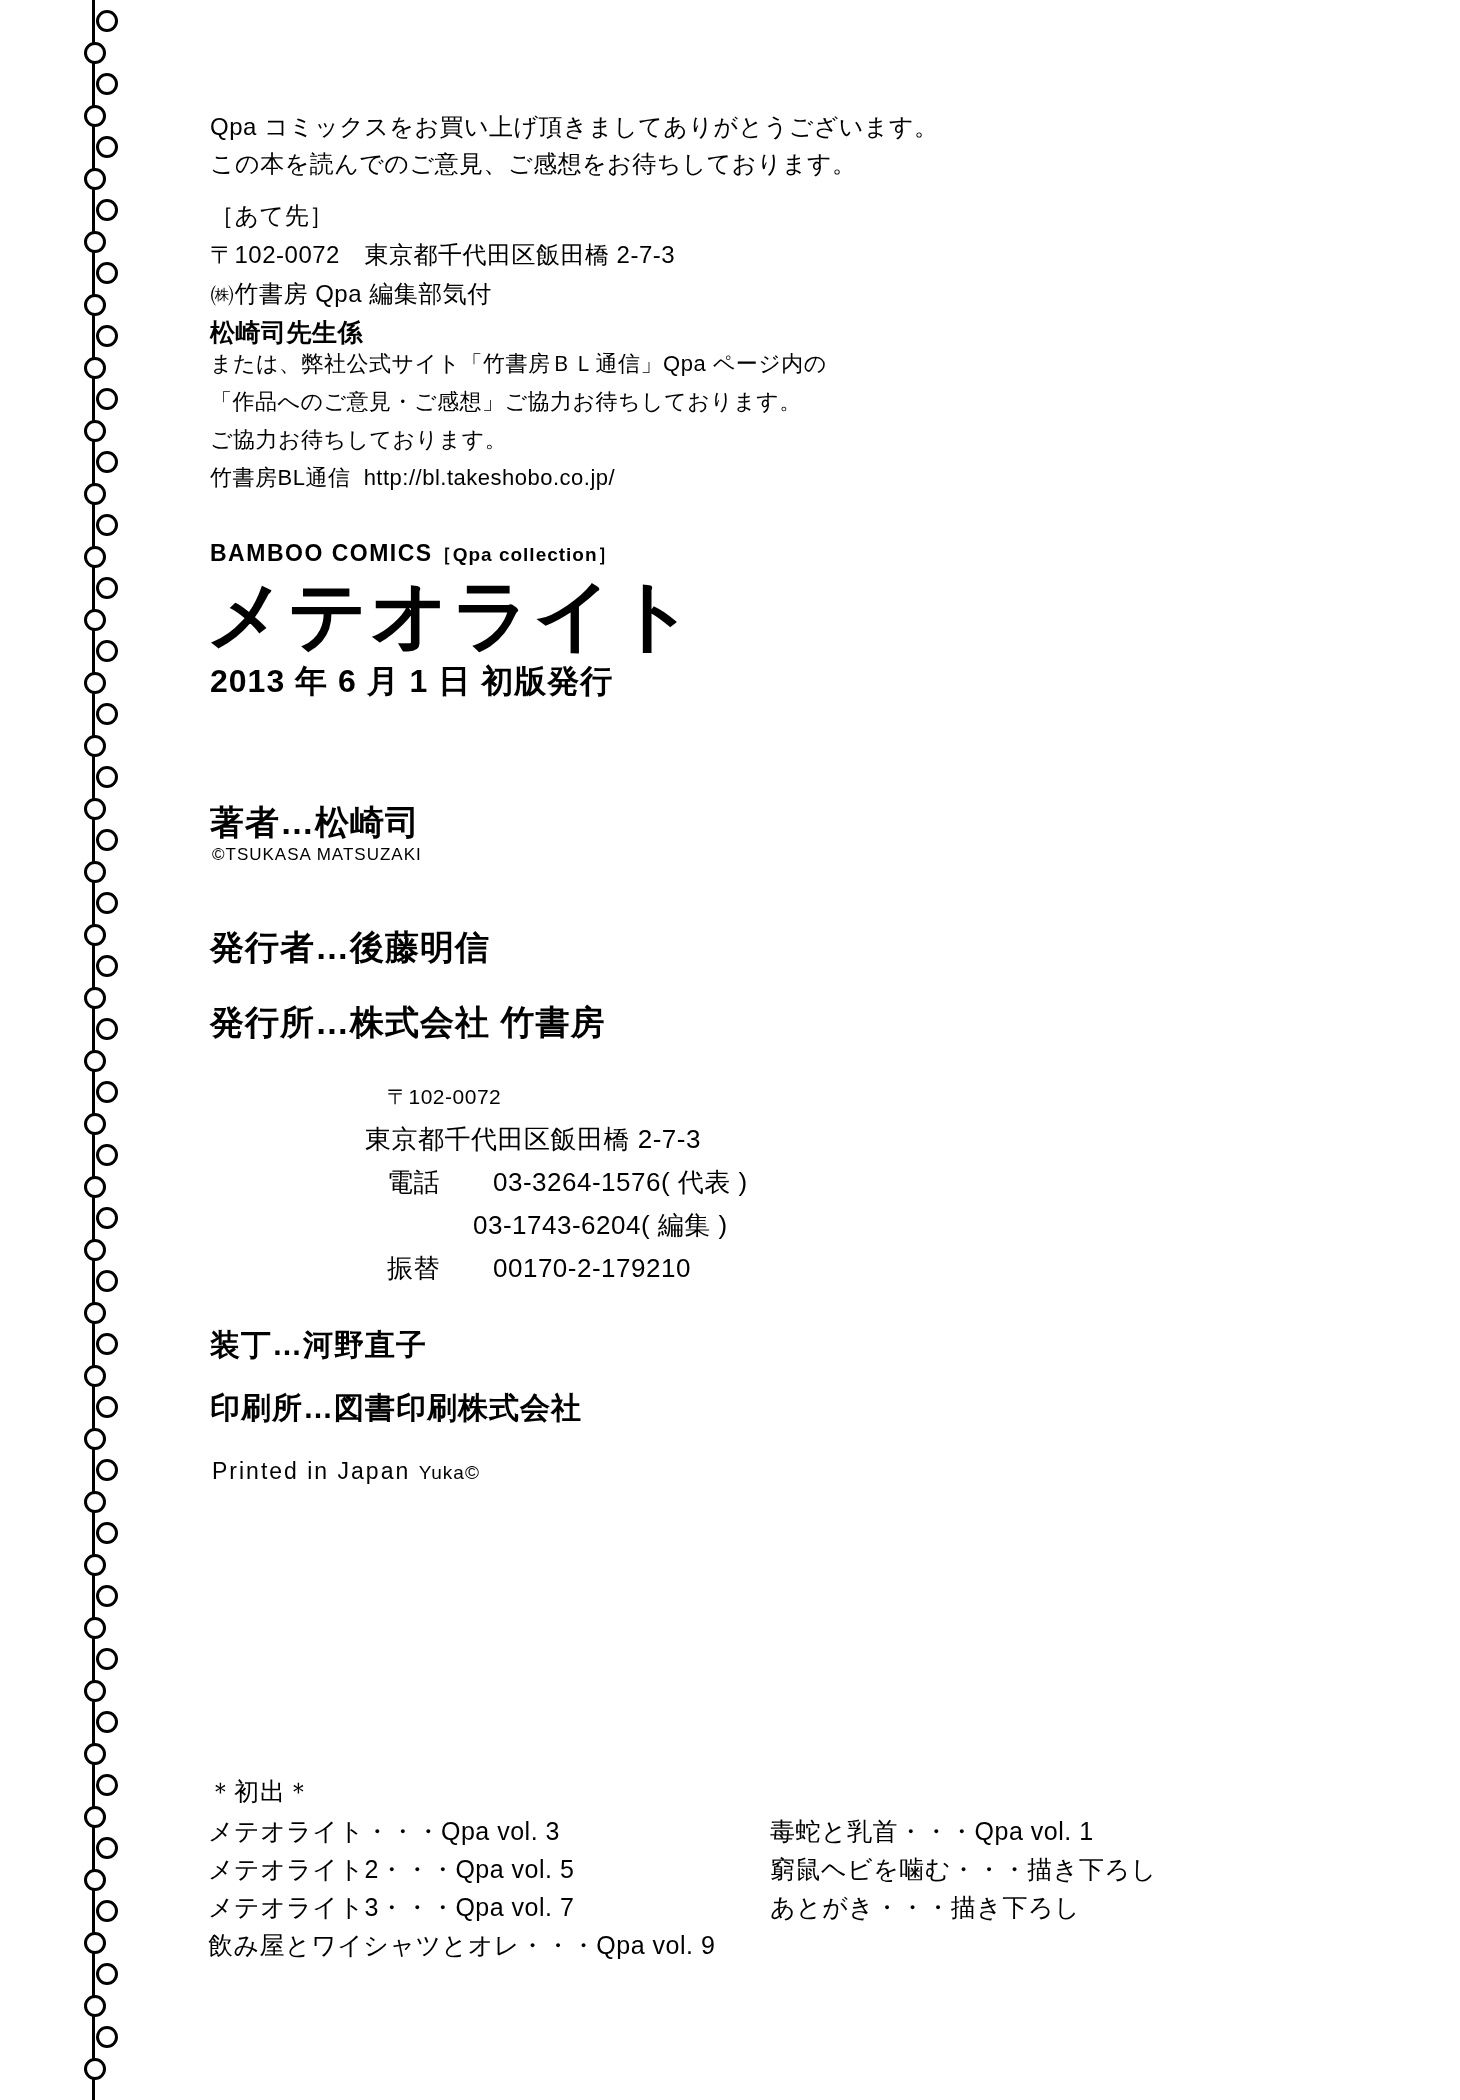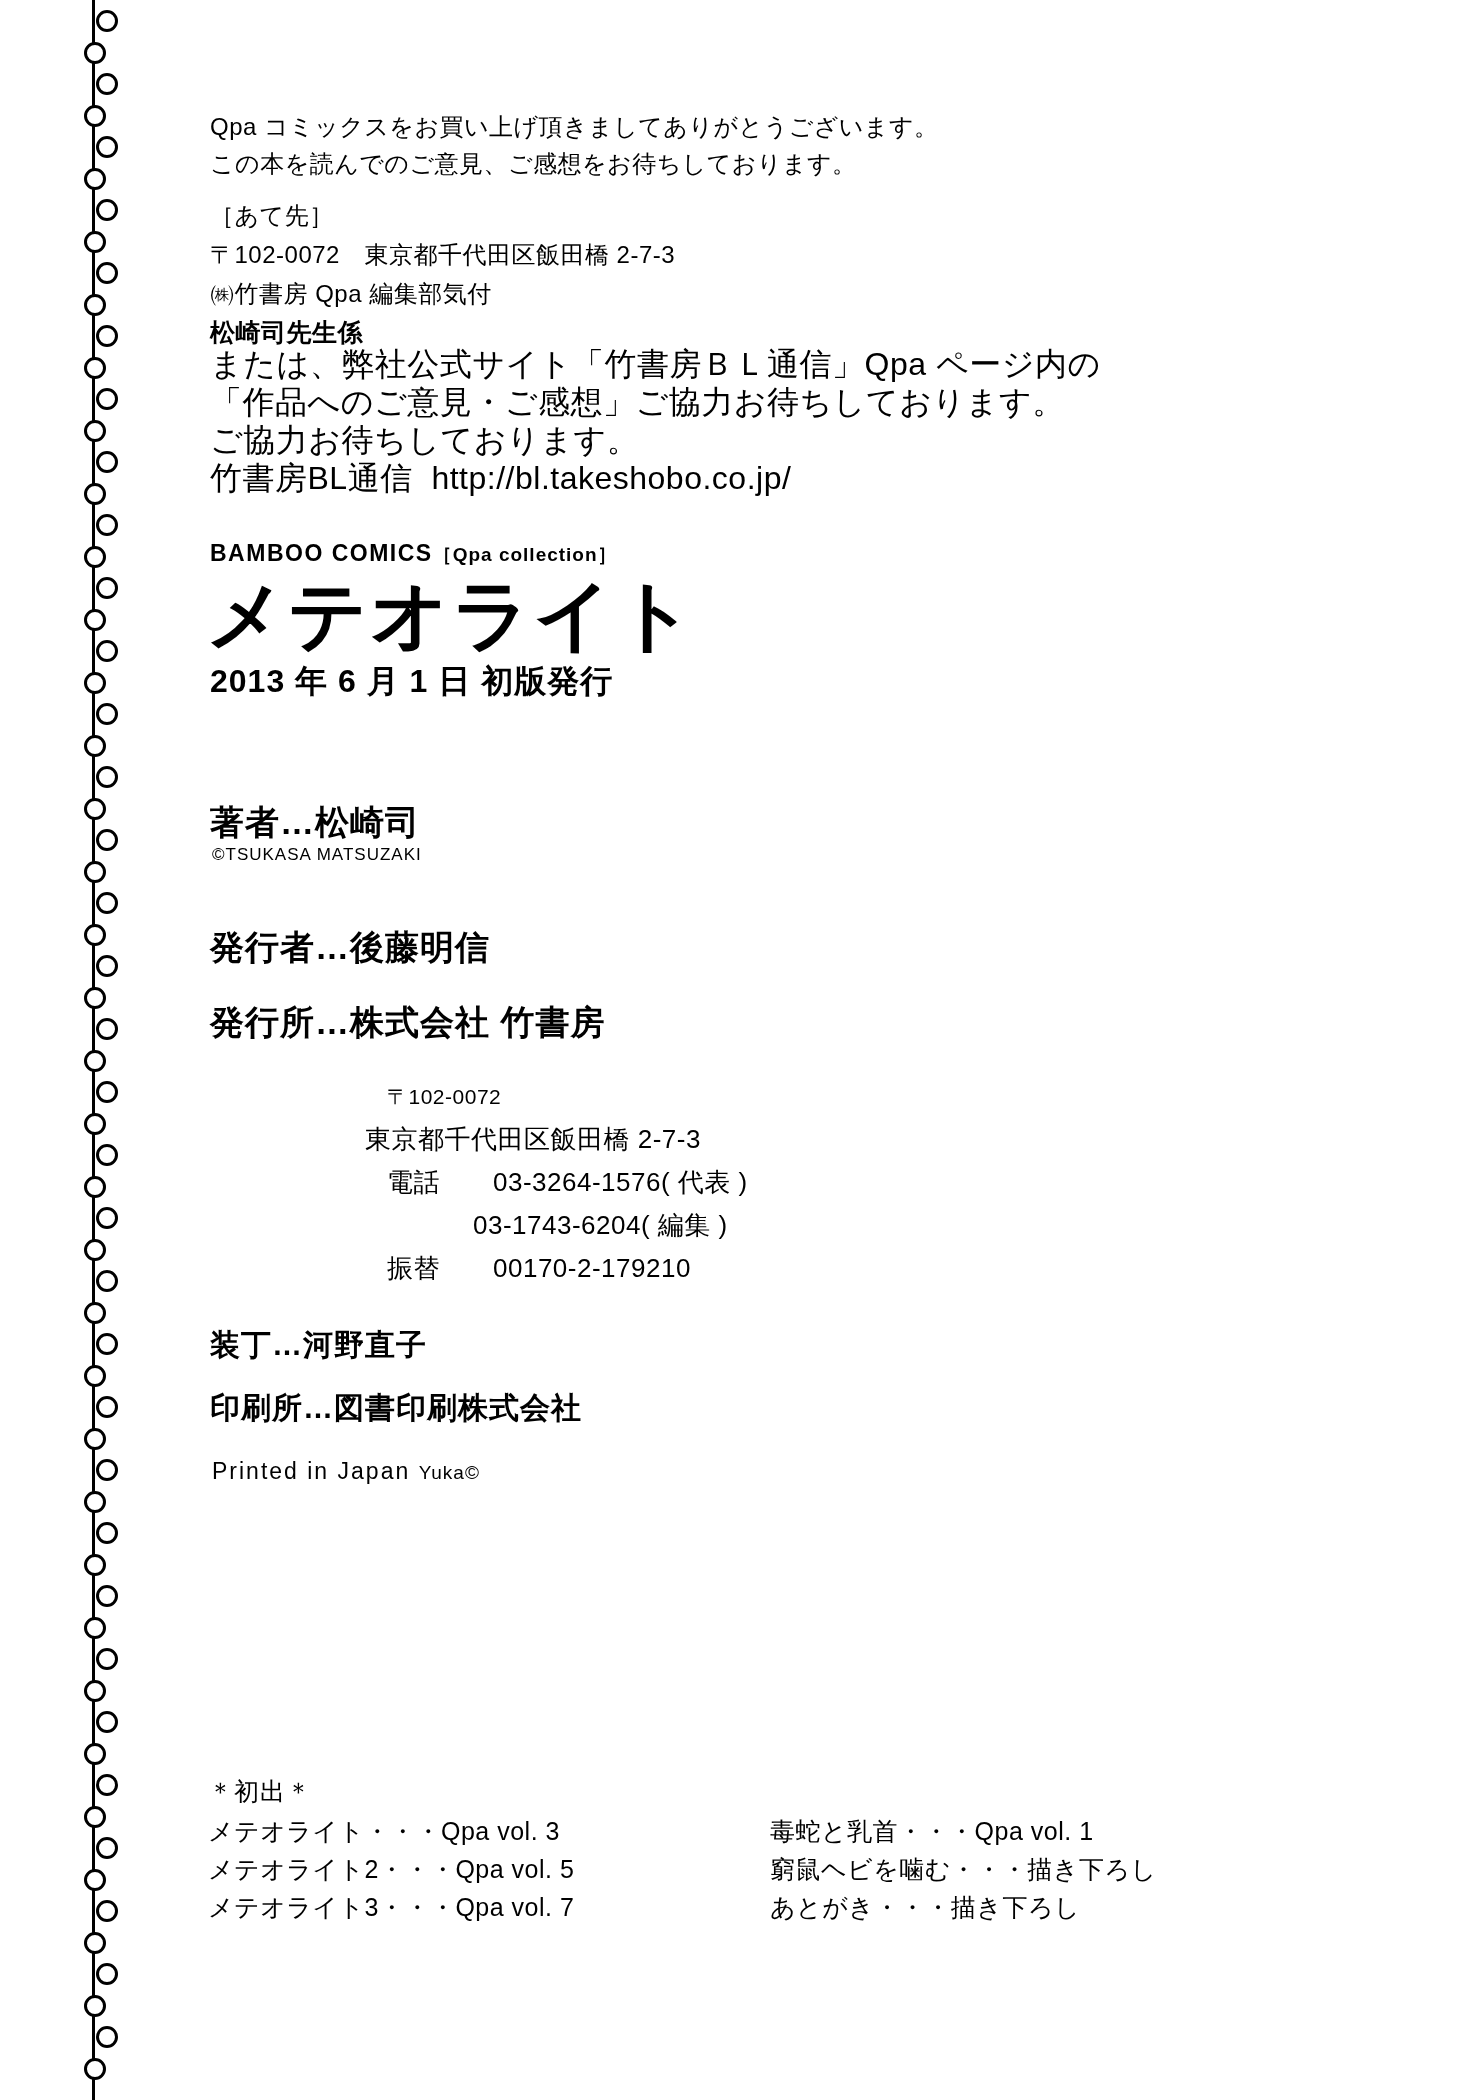--- a/index.html
+++ b/index.html
@@ -90,21 +90,21 @@
   }
   #address .bold {
     font-weight: bold;
     font-size: 25px;
   }
 
   
   #note {
     left: 60px;
     top: 345px;
-    font-size: 32px;
+    font-size: 22px;
     line-height: 38px;
     letter-spacing: 0.5px;
   }
 
   
   #bamboo {
     left: 60px;
     top: 540px;
     font-size: 23px;
     font-weight: bold;
@@ -364,20 +364,21 @@
     <span>Printed  in  Japan</span>
     <span class="yuka">Yuka©</span>
   </div>
 
 
   <div class="block" id="firstHead">＊初出＊</div>
   <div class="block" id="firstColLeft">
       <span class="ln">メテオライト・・・Qpa vol. 3</span>
       <span class="ln">メテオライト2・・・Qpa vol. 5</span>
       <span class="ln">メテオライト3・・・Qpa vol. 7</span>
+      <span class="ln">飲み屋とワイシャツとオレ・・・Qpa vol. 9</span>
     </div>
   <div class="block" id="firstColRight">
       <span class="ln">毒蛇と乳首・・・Qpa vol. 1</span>
       <span class="ln">窮鼠ヘビを噛む・・・描き下ろし</span>
       <span class="ln">あとがき・・・描き下ろし</span>
     </div>
 
 </div>
 
 </body></html>

